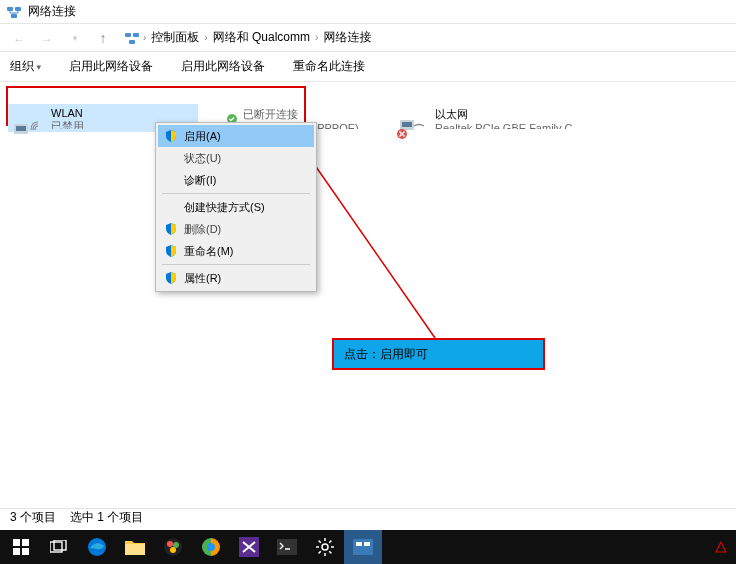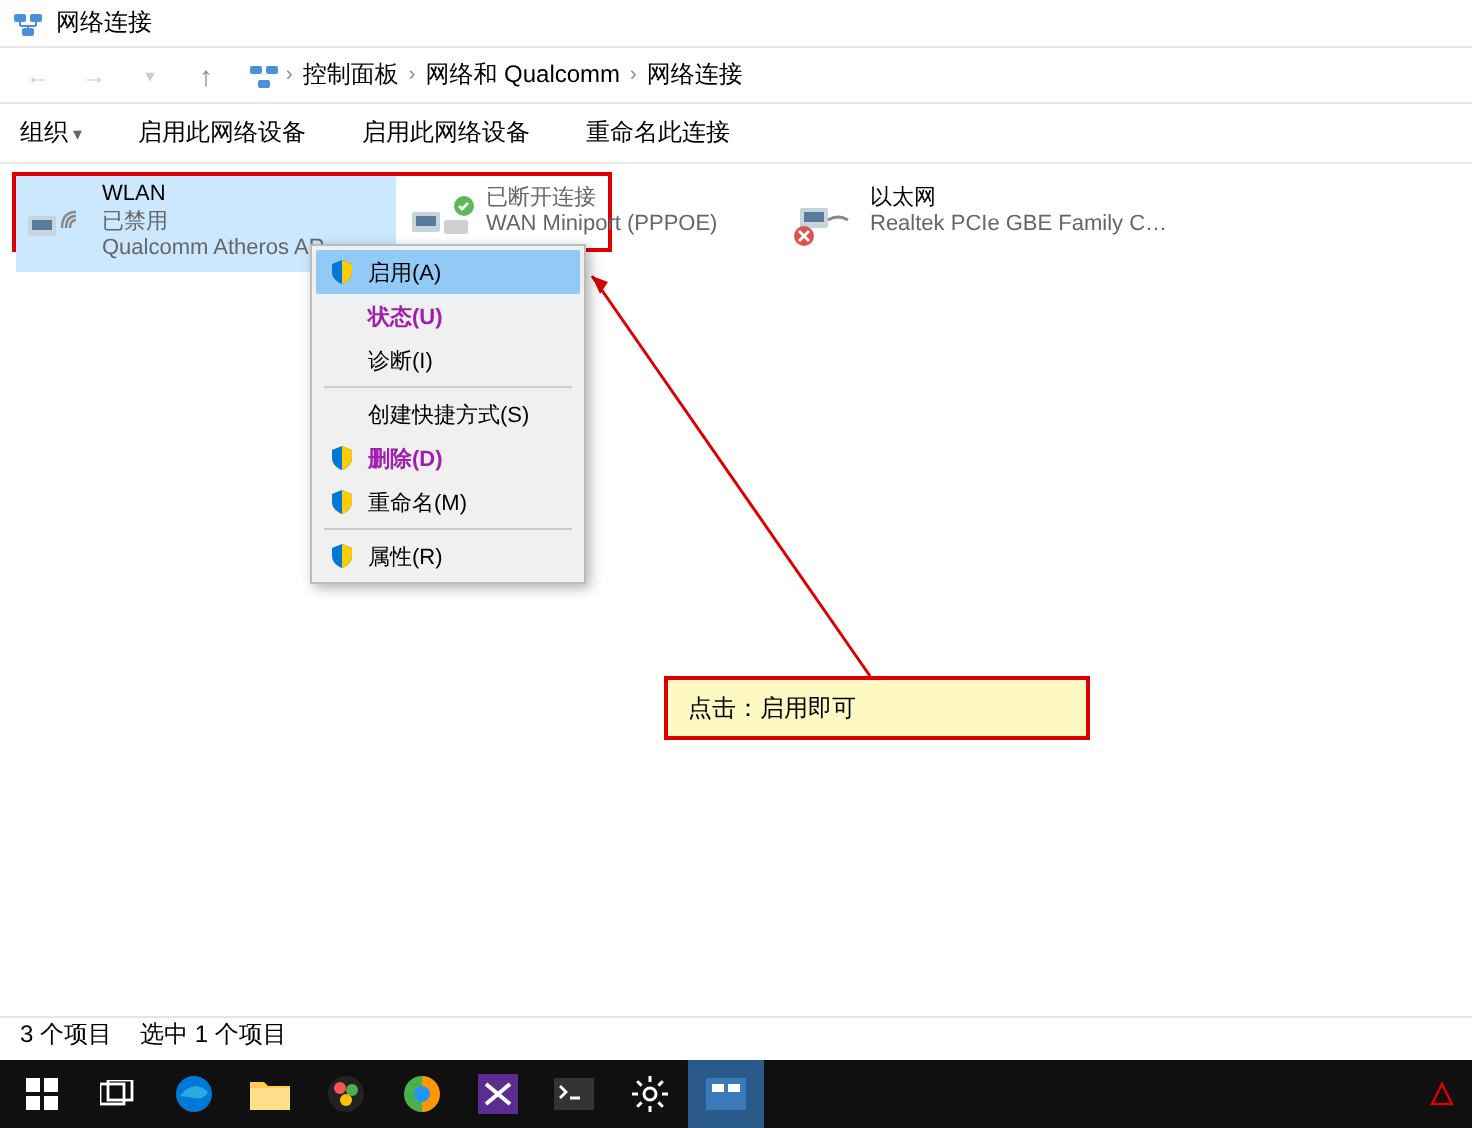--- a/index.html
+++ b/index.html
@@ -19,39 +19,39 @@
     .breadcrumb-item { padding: 0 2px; cursor: pointer; }
     
     .toolbar { height: 30px; display: flex; align-items: center; padding: 0 10px; gap: 28px; border-bottom: 1px solid #e8e8e8; }
     .toolbar-item { cursor: pointer; padding: 2px 0; }
     .toolbar-dropdown::after { content: " ▾"; font-size: 9px; color: #666; }
     
     .content { position: relative; height: 450px; background: #fff; }
     
     .red-box { position: absolute; left: 6px; top: 4px; width: 300px; height: 40px; border: 2px solid #d00; pointer-events: none; }
     
-    .conn-item { position: absolute; width: 190px; height: 48px; display: flex; padding: 3px; cursor: pointer; }
+    .conn-item { position: absolute; width: 190px; height: 28px; display: flex; padding: 3px; cursor: pointer; margin-top: 16px; }
     .conn-item.selected { background: #cce8ff; }
     .conn-icon { width: 36px; height: 36px; flex-shrink: 0; display: flex; align-items: center; justify-content: center; }
     .conn-text { flex: 1; overflow: hidden; margin-left: 4px; }
     .conn-name { font-size: 11px; white-space: nowrap; overflow: hidden; text-overflow: ellipsis; }
     .conn-status { font-size: 11px; color: #666; white-space: nowrap; overflow: hidden; text-overflow: ellipsis; }
     .conn-device { font-size: 11px; color: #666; white-space: nowrap; overflow: hidden; text-overflow: ellipsis; }
     
-    .context-menu { position: absolute; left: 155px; top: 40px; width: 138px; background: #f0f0f0; border: 1px solid #bbb; box-shadow: 2px 2px 6px rgba(0,0,0,0.3); padding: 2px; z-index: 10; }
+    .context-menu { position: absolute; left: 155px; top: 40px; width: 162px; background: #f0f0f0; border: 1px solid #bbb; box-shadow: 2px 2px 6px rgba(0,0,0,0.3); padding: 2px; z-index: 10; }
     .menu-item { height: 22px; display: flex; align-items: center; padding: 0 6px 0 4px; cursor: pointer; }
     .menu-item.highlighted { background: #91c9f7; }
-    .menu-item.disabled { color: #a21caf; cursor: default; font-weight: bold; }
+    .menu-item.disabled { color: #404040; cursor: default; }
     .menu-icon { width: 18px; height: 16px; display: flex; align-items: center; justify-content: center; }
     .menu-shield { width: 14px; height: 14px; }
     .menu-label { margin-left: 4px; font-size: 11px; }
     .menu-sep { height: 1px; background: #ccc; margin: 2px 4px; }
     
     .annotation-line { position: absolute; pointer-events: none; }
-    .annotation-box { position: absolute; left: 332px; top: 256px; width: 213px; height: 32px; background: #fef9c3; border: 2px solid #d00; display: flex; align-items: center; padding: 0 10px; font-size: 13px; }
+    .annotation-box { position: absolute; left: 332px; top: 256px; width: 213px; height: 32px; background: #0ea5e9; border: 2px solid #d00; display: flex; align-items: center; padding: 0 10px; font-size: 13px; }
     
     .statusbar { position: absolute; bottom: 34px; left: 0; right: 0; height: 22px; display: flex; padding: 0 10px; gap: 14px; border-top: 1px solid #e5e5e5; font-size: 11px; }
     
     .taskbar { position: absolute; bottom: 0; left: 0; right: 0; height: 34px; background: #101010; display: flex; align-items: center; padding: 0 2px; }
     .task-item { width: 38px; height: 34px; display: flex; align-items: center; justify-content: center; cursor: pointer; }
     .task-right { margin-left: auto; display: flex; align-items: center; padding-right: 6px; }
     
     svg { display: block; }
   </style>
 </head>

